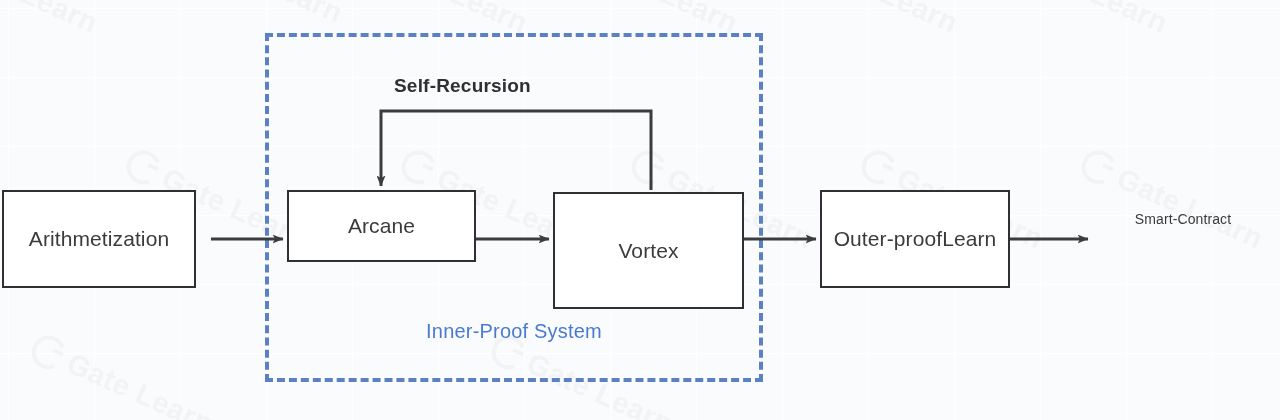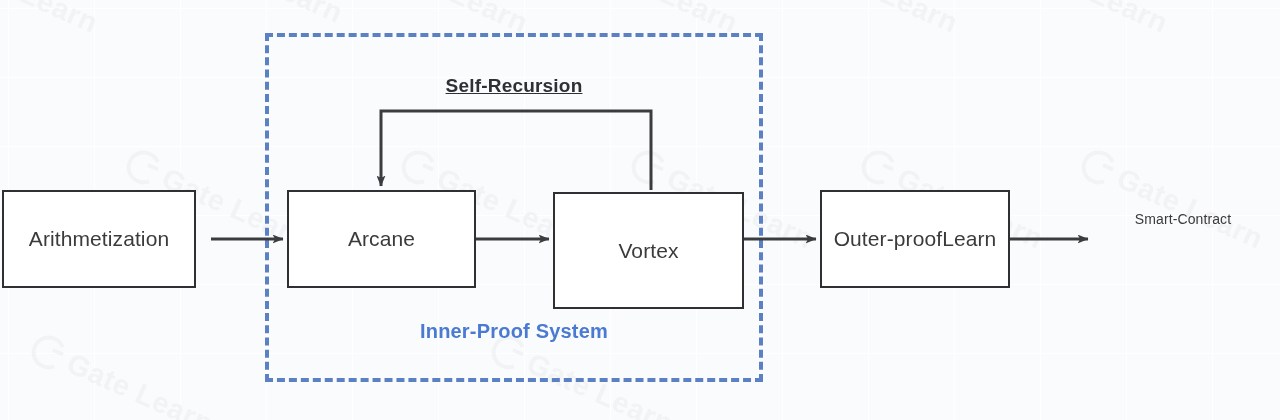--- a/index.html
+++ b/index.html
@@ -95,32 +95,31 @@
     position: absolute;
     box-sizing: border-box;
     border: 4px dashed #5c80c4;
     background: transparent;
   }
   #inner-group-label {
     position: absolute;
     text-align: center;
     color: #4a7ad1;
     font-size: 20px;
-    font-weight: bold;
+    font-weight: normal;
     letter-spacing: 0.2px;
   }
 
   #recursion-label {
     position: absolute;
-    text-align: center;
+    text-align: left;
     color: #2e3033;
     font-size: 19px;
     font-weight: bold;
     letter-spacing: 0.2px;
-    text-decoration: underline;
   }
 
   svg.edge-layer {
     position: absolute;
     inset: 0;
     width: 1280px;
     height: 420px;
     pointer-events: none;
   }
 </style>
@@ -215,21 +214,21 @@
       <path d="M651,190 L651,111 L381,111 L381,186" fill="none" stroke="#3a3c3f" stroke-width="3" marker-end="url(#arrowhead)"></path>
     </g>
   </svg>
 
   <div id="recursion-label" style="left:394px; top:75px; width:240px;">Self-Recursion</div>
 
   <div class="node-box" style="left:2px; top:190px; width:194px; height:98px;">
     <span>Arithmetization</span>
   </div>
 
-  <div class="node-box" style="left:287px; top:190px; width:189px; height:98px;">
+  <div class="node-box" style="left:287px; top:190px; width:189px; height:72px;">
     <span>Arcane</span>
   </div>
 
   <div class="node-box" style="left:553px; top:192px; width:191px; height:117px;">
     <span>Vortex</span>
   </div>
 
   <div class="node-box" style="left:820px; top:190px; width:190px; height:98px; flex-direction:row;">
     <span>Outer-proof</span>
     <span>Learn</span>

